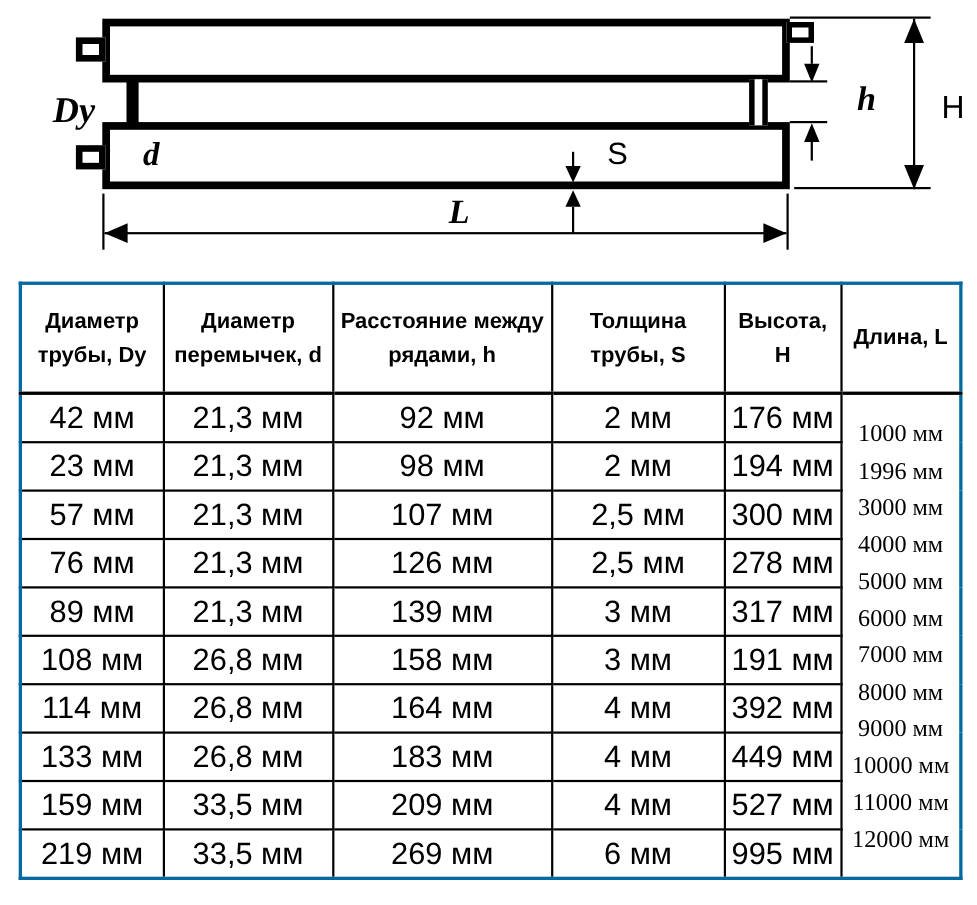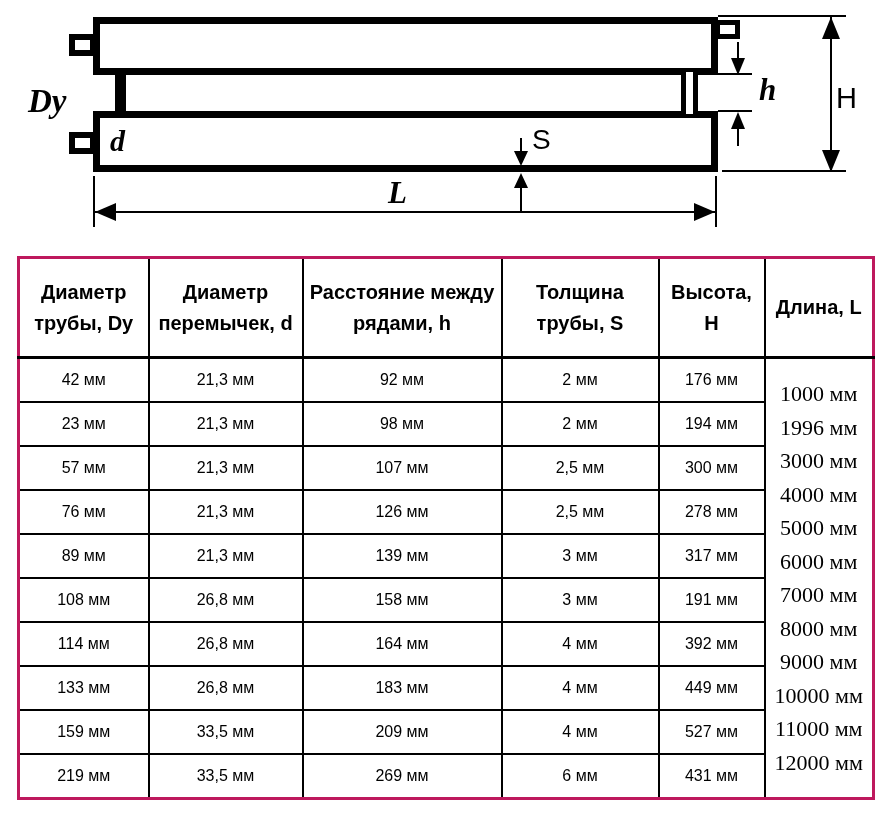--- a/index.html
+++ b/index.html
@@ -23,21 +23,21 @@
   .stub-tr{left:715px;top:20px;width:25px;height:19px;border-width:5px;}
 
   .thin{background:#000;}
   
   .ext-H-top{left:718px;top:15px;width:128px;height:2px;}
   .ext-H-bot{left:722px;top:170px;width:124px;height:2px;}
   .line-H{left:830px;top:17px;width:2px;height:155px;}
   .arr{width:0;height:0;}
   .arr-H-up{left:822px;top:17px;border-left:9px solid transparent;border-right:9px solid transparent;border-bottom:22px solid #000;}
   .arr-H-down{left:822px;top:150px;border-left:9px solid transparent;border-right:9px solid transparent;border-top:22px solid #000;}
-  .lbl{white-space:nowrap;}
+  .lbl{white-space:nowrap;margin-left:20px;}
   .lbl-H{left:836px;top:82px;font-size:29px;}
 
   
   .ext-h-top{left:718px;top:73px;width:34px;height:2px;}
   .ext-h-bot{left:718px;top:110px;width:34px;height:2px;}
   .stem-h-top{left:737px;top:42px;width:2px;height:16px;}
   .arr-h-down{left:731px;top:58px;border-left:7px solid transparent;border-right:7px solid transparent;border-top:17px solid #000;}
   .arr-h-up{left:731px;top:112px;border-left:7px solid transparent;border-right:7px solid transparent;border-bottom:17px solid #000;}
   .stem-h-bot{left:737px;top:129px;width:2px;height:17px;}
   .serifl{font-family:"Liberation Serif",serif;font-style:italic;font-weight:bold;}
@@ -56,24 +56,24 @@
   .line-L{left:95px;top:211px;width:620px;height:2px;}
   .arr-L-left{left:95px;top:203px;border-top:9px solid transparent;border-bottom:9px solid transparent;border-right:21px solid #000;}
   .arr-L-right{left:694px;top:203px;border-top:9px solid transparent;border-bottom:9px solid transparent;border-left:21px solid #000;}
   .lbl-L{left:388px;top:175px;font-size:31px;}
 
   .lbl-Dy{left:28px;top:83px;font-size:33px;}
   .lbl-d{left:110px;top:124px;font-size:30px;}
 
   
   table.dim-table{position:absolute;left:17px;top:256px;width:855px;
-    border-collapse:collapse;table-layout:fixed;border:3px solid #be185d;}
+    border-collapse:collapse;table-layout:fixed;border:3px solid #0369a1;}
   .dim-table th{border:2px solid #000;border-bottom:3px solid #000;
     font-size:20px;font-weight:bold;height:93px;padding:2px 4px;text-align:center;vertical-align:middle;line-height:1.55;}
-  .dim-table td.data-cell{border:2px solid #000;height:42px;font-size:16px;
+  .dim-table td.data-cell{border:2px solid #000;height:42px;font-size:28px;
     text-align:center;vertical-align:middle;padding:0 4px;}
   .dim-table td.length-cell{border:2px solid #000;text-align:center;vertical-align:middle;padding:0;font-family:Liberation Serif, serif;}
   .length-line{line-height:33.5px;font-size:22px;text-align:center;}
 </style>
 </head>
 <body>
 
 <div class="drawing">
   <div class="pipe top-pipe"></div>
   <div class="pipe bottom-pipe"></div>
@@ -210,16 +210,16 @@
         <td class="data-cell">33,5 мм</td>
         <td class="data-cell">209 мм</td>
         <td class="data-cell">4 мм</td>
         <td class="data-cell">527 мм</td>
       </tr>
       <tr>
         <td class="data-cell">219 мм</td>
         <td class="data-cell">33,5 мм</td>
         <td class="data-cell">269 мм</td>
         <td class="data-cell">6 мм</td>
-        <td class="data-cell">431 мм</td>
+        <td class="data-cell">995 мм</td>
       </tr>
     </tbody>
 </table>
 
 </body></html>

